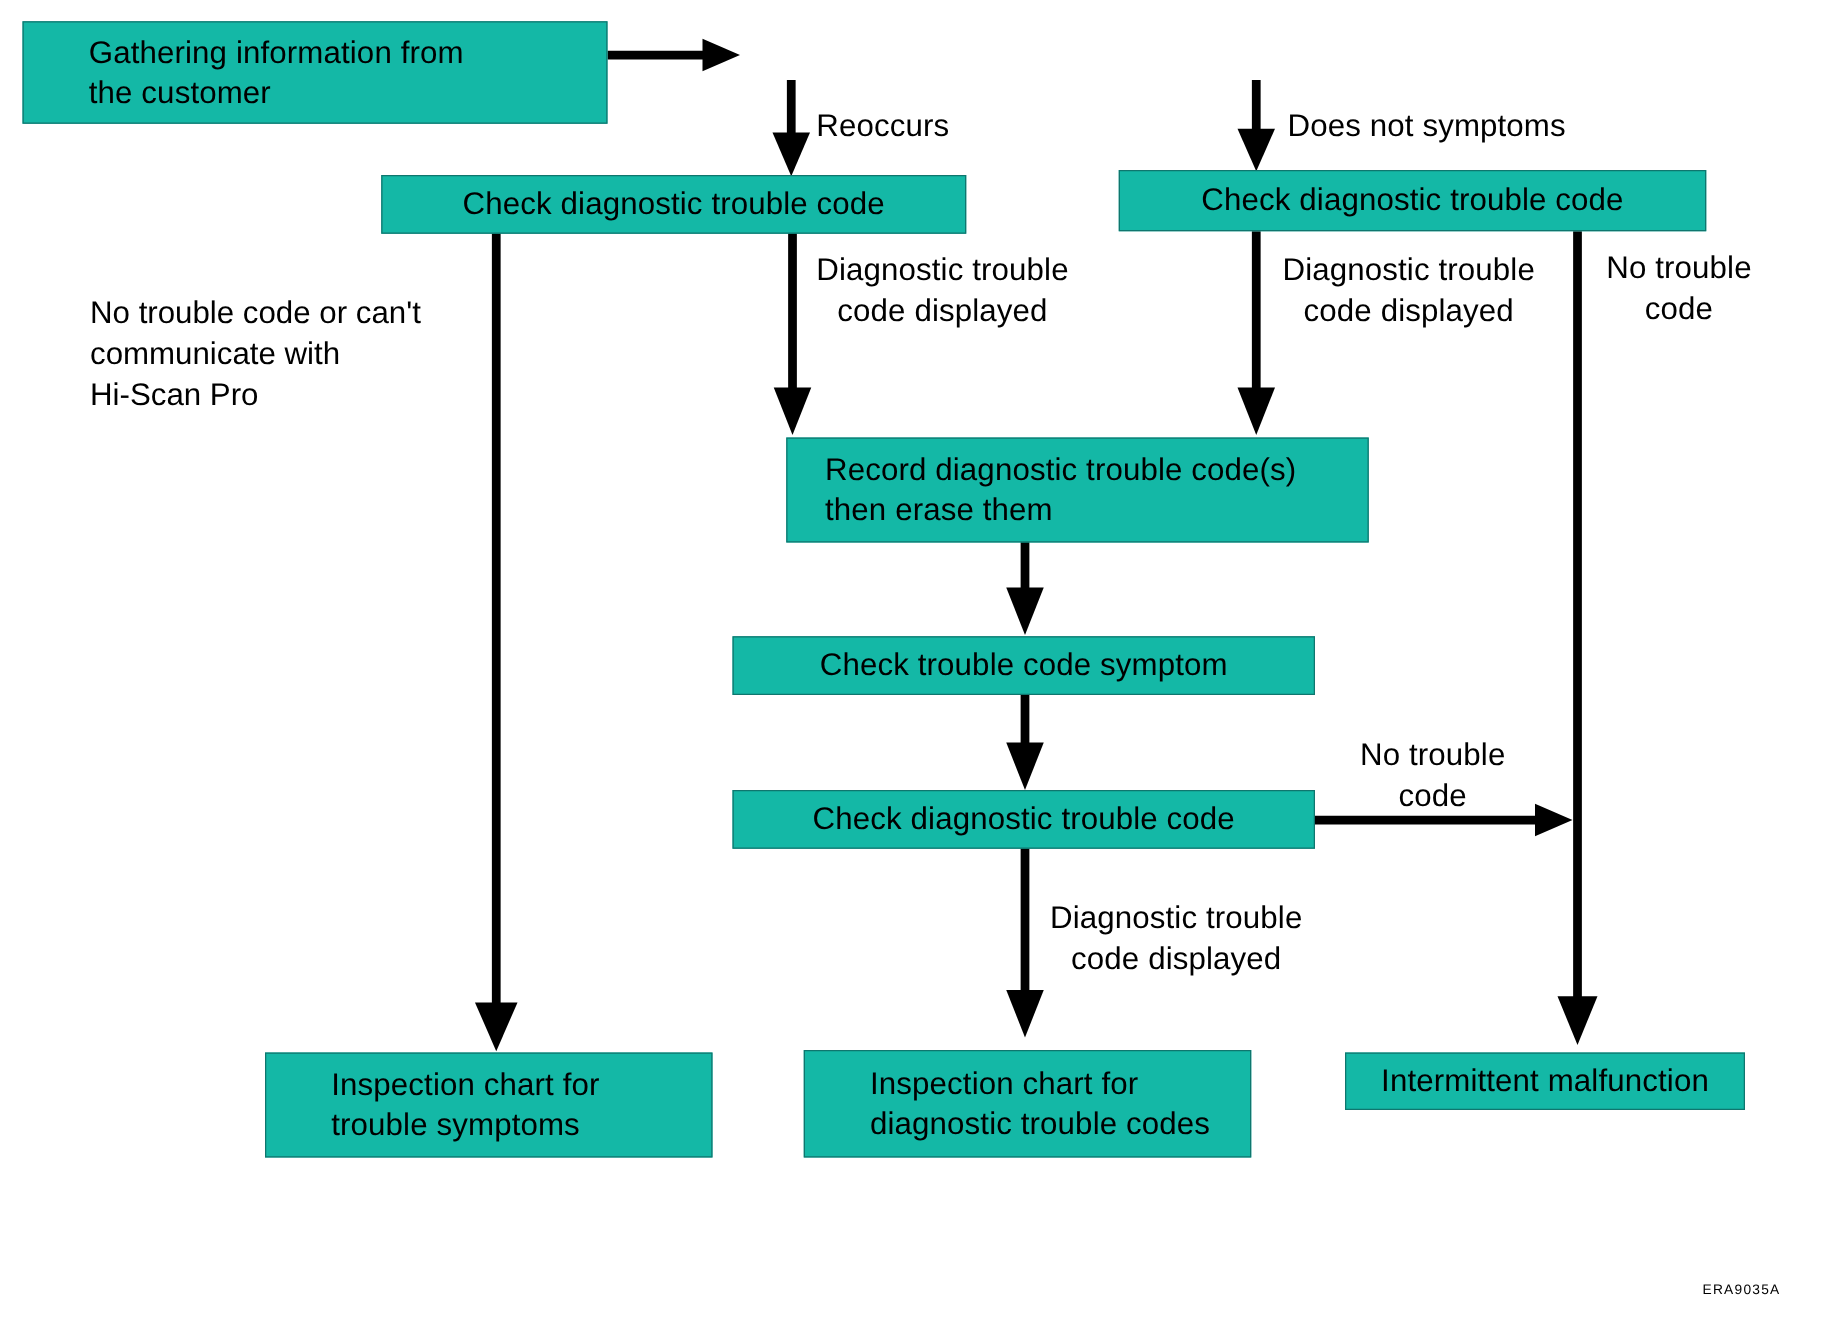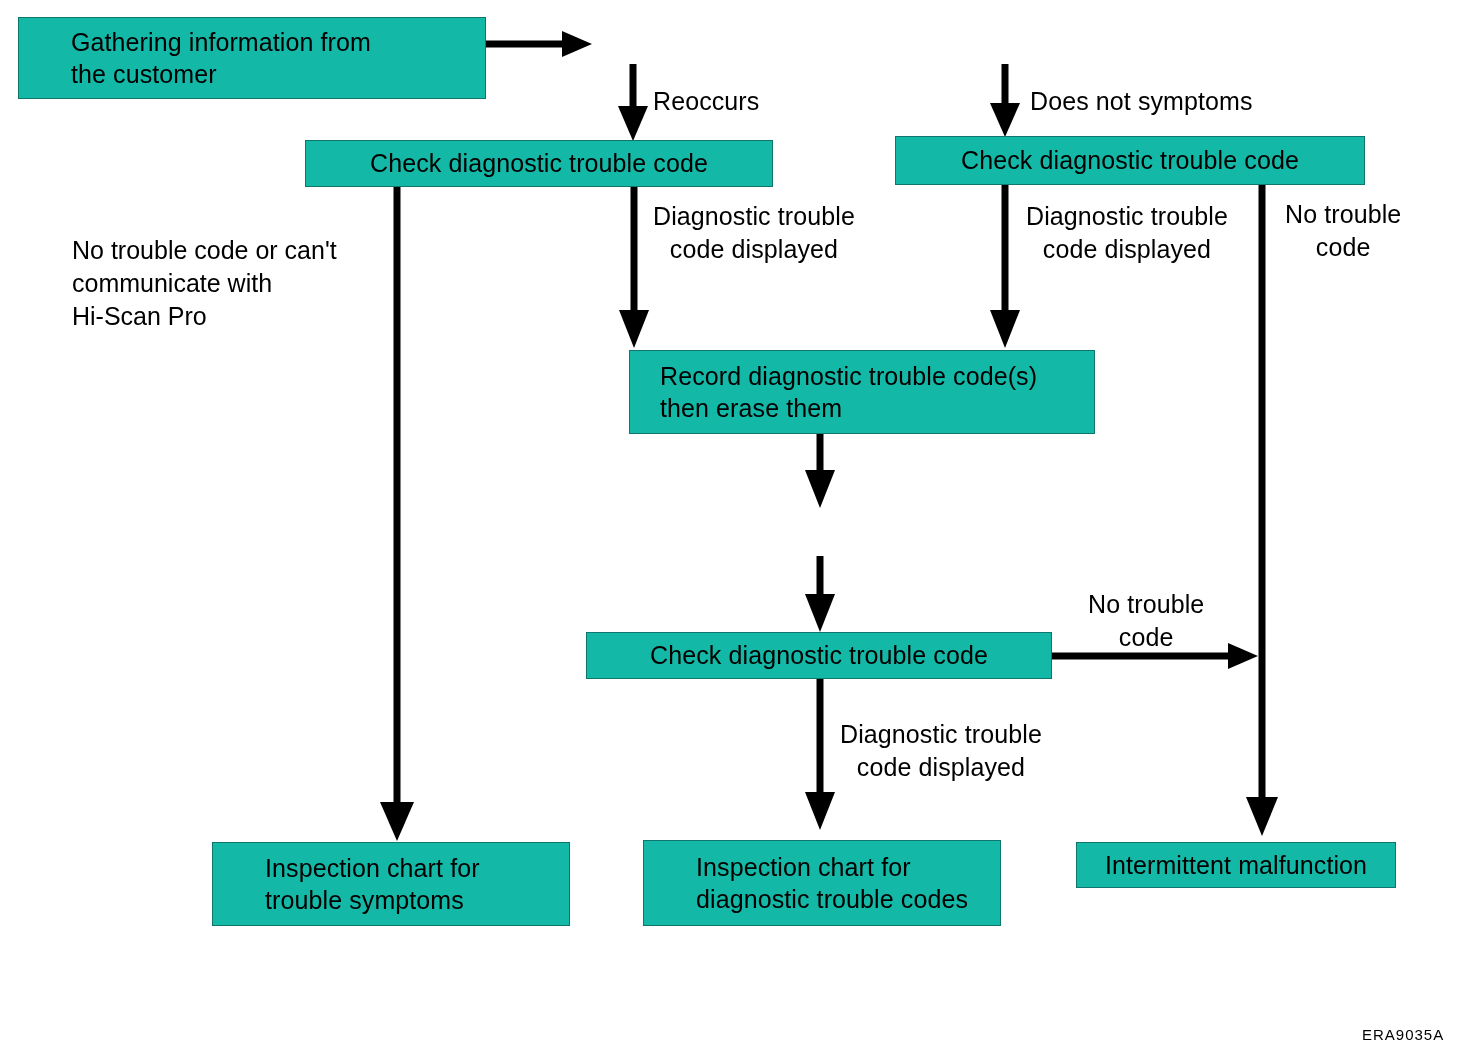--- a/index.html
+++ b/index.html
@@ -51,21 +51,21 @@
   }
   .free-text {
     position: absolute;
     font-size: 25px;
     line-height: 1.32;
     white-space: pre-line;
     color: #000000;
   }
   .corner-code {
     position: absolute;
-    font-size: 15px;
+    font-size: 11px;
     letter-spacing: 1px;
     color: #000000;
     font-family: "Liberation Sans", sans-serif;
   }
   svg.wires {
     position: absolute;
     left: 0;
     top: 0;
     width: 1472px;
     height: 1064px;
@@ -141,20 +141,21 @@
 the customer</div>
 
 
   <div class="node centered" style="left:305px; top:140px; width:468px; height:47px;">Check diagnostic trouble code</div>
 
   <div class="node centered" style="left:895px; top:136px; width:470px; height:49px;">Check diagnostic trouble code</div>
 
   <div class="node lefted pad-small" style="left:586px; top:350px; width:466px; height:84px;margin-left:43px;">Record diagnostic trouble code(s)
 then erase them</div>
 
+  <div class="node centered" style="left:586px; top:509px; width:466px; height:47px;">Check trouble code symptom</div>
 
   <div class="node centered" style="left:586px; top:632px; width:466px; height:47px;">Check diagnostic trouble code</div>
 
   <div class="node lefted" style="left:212px; top:842px; width:358px; height:84px;">Inspection chart for
 trouble symptoms</div>
 
   <div class="node lefted" style="left:643px; top:840px; width:358px; height:86px;">Inspection chart for
 diagnostic trouble codes</div>
 
   <div class="node centered" style="left:1076px; top:842px; width:320px; height:46px;">Intermittent malfunction</div>

